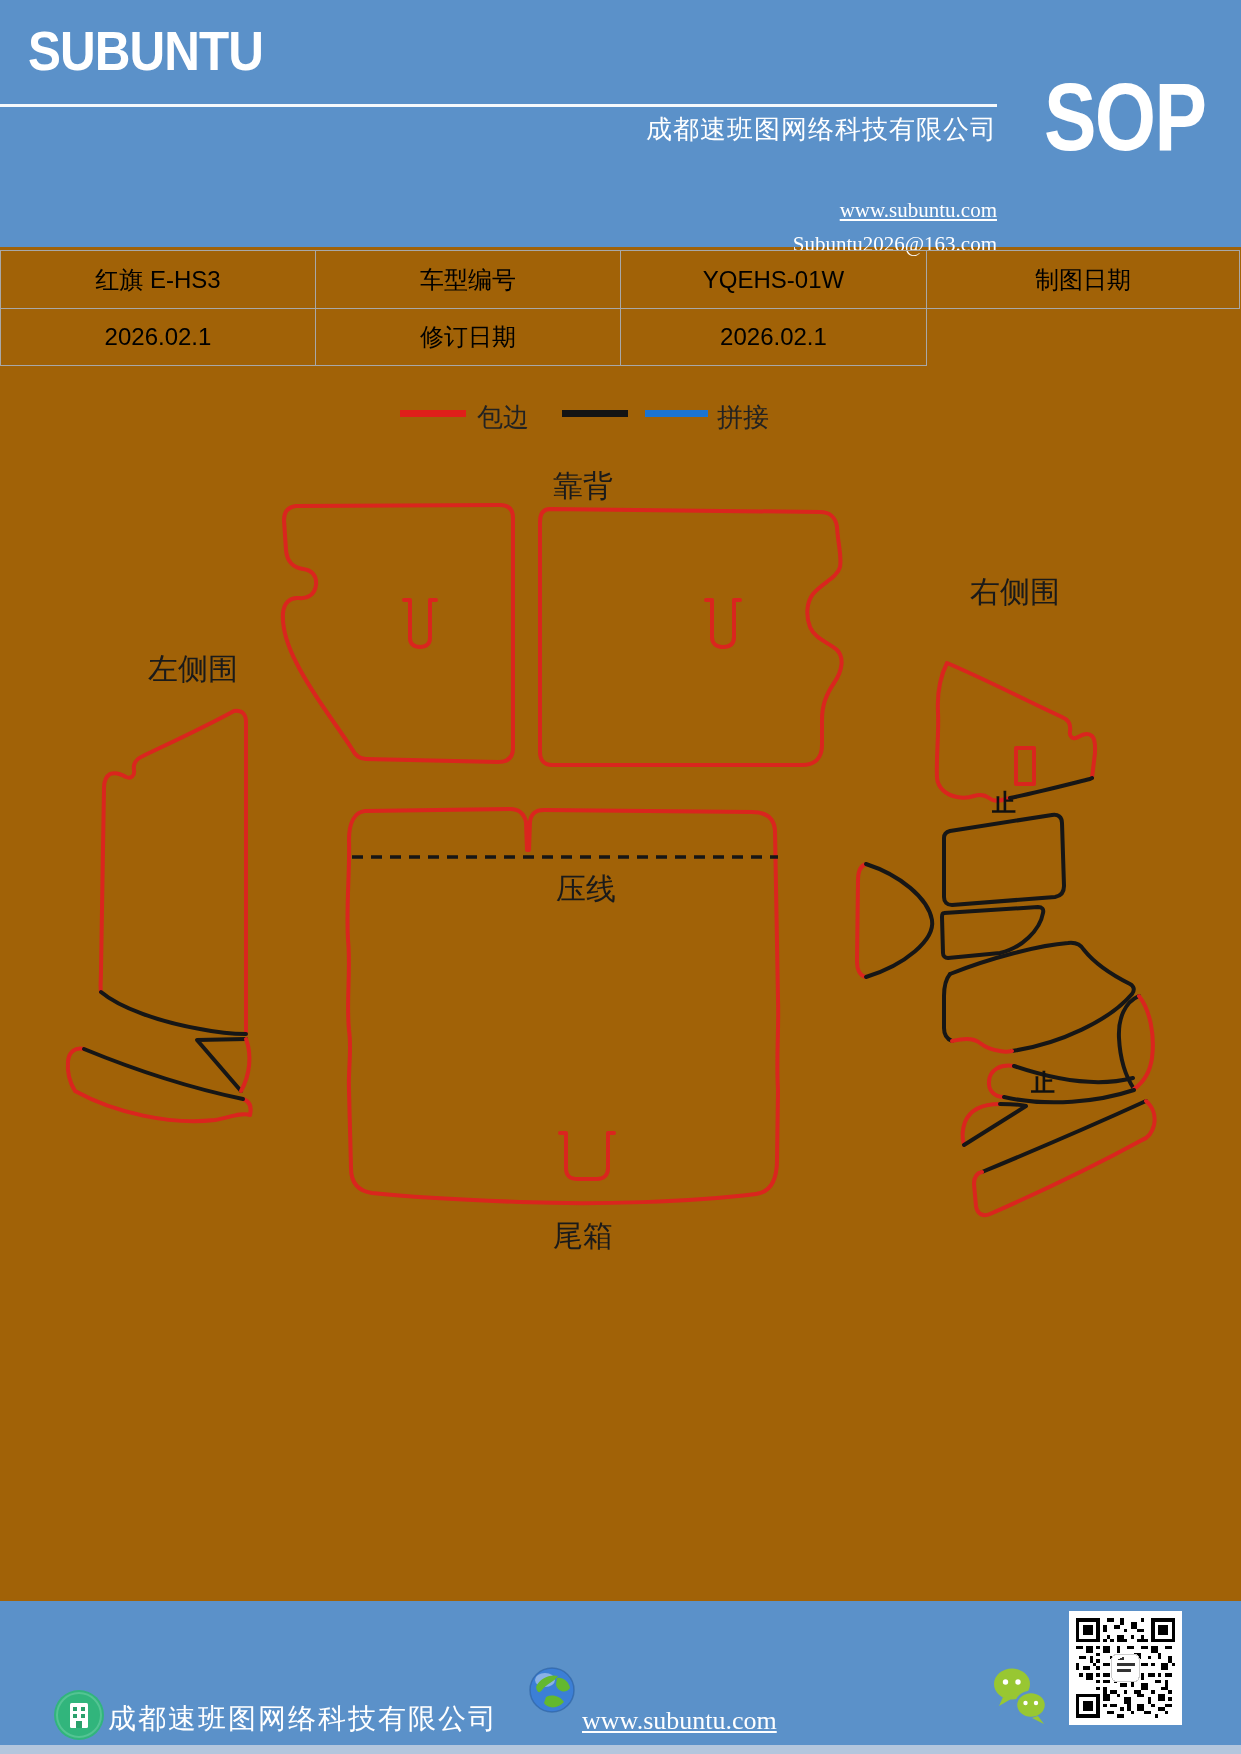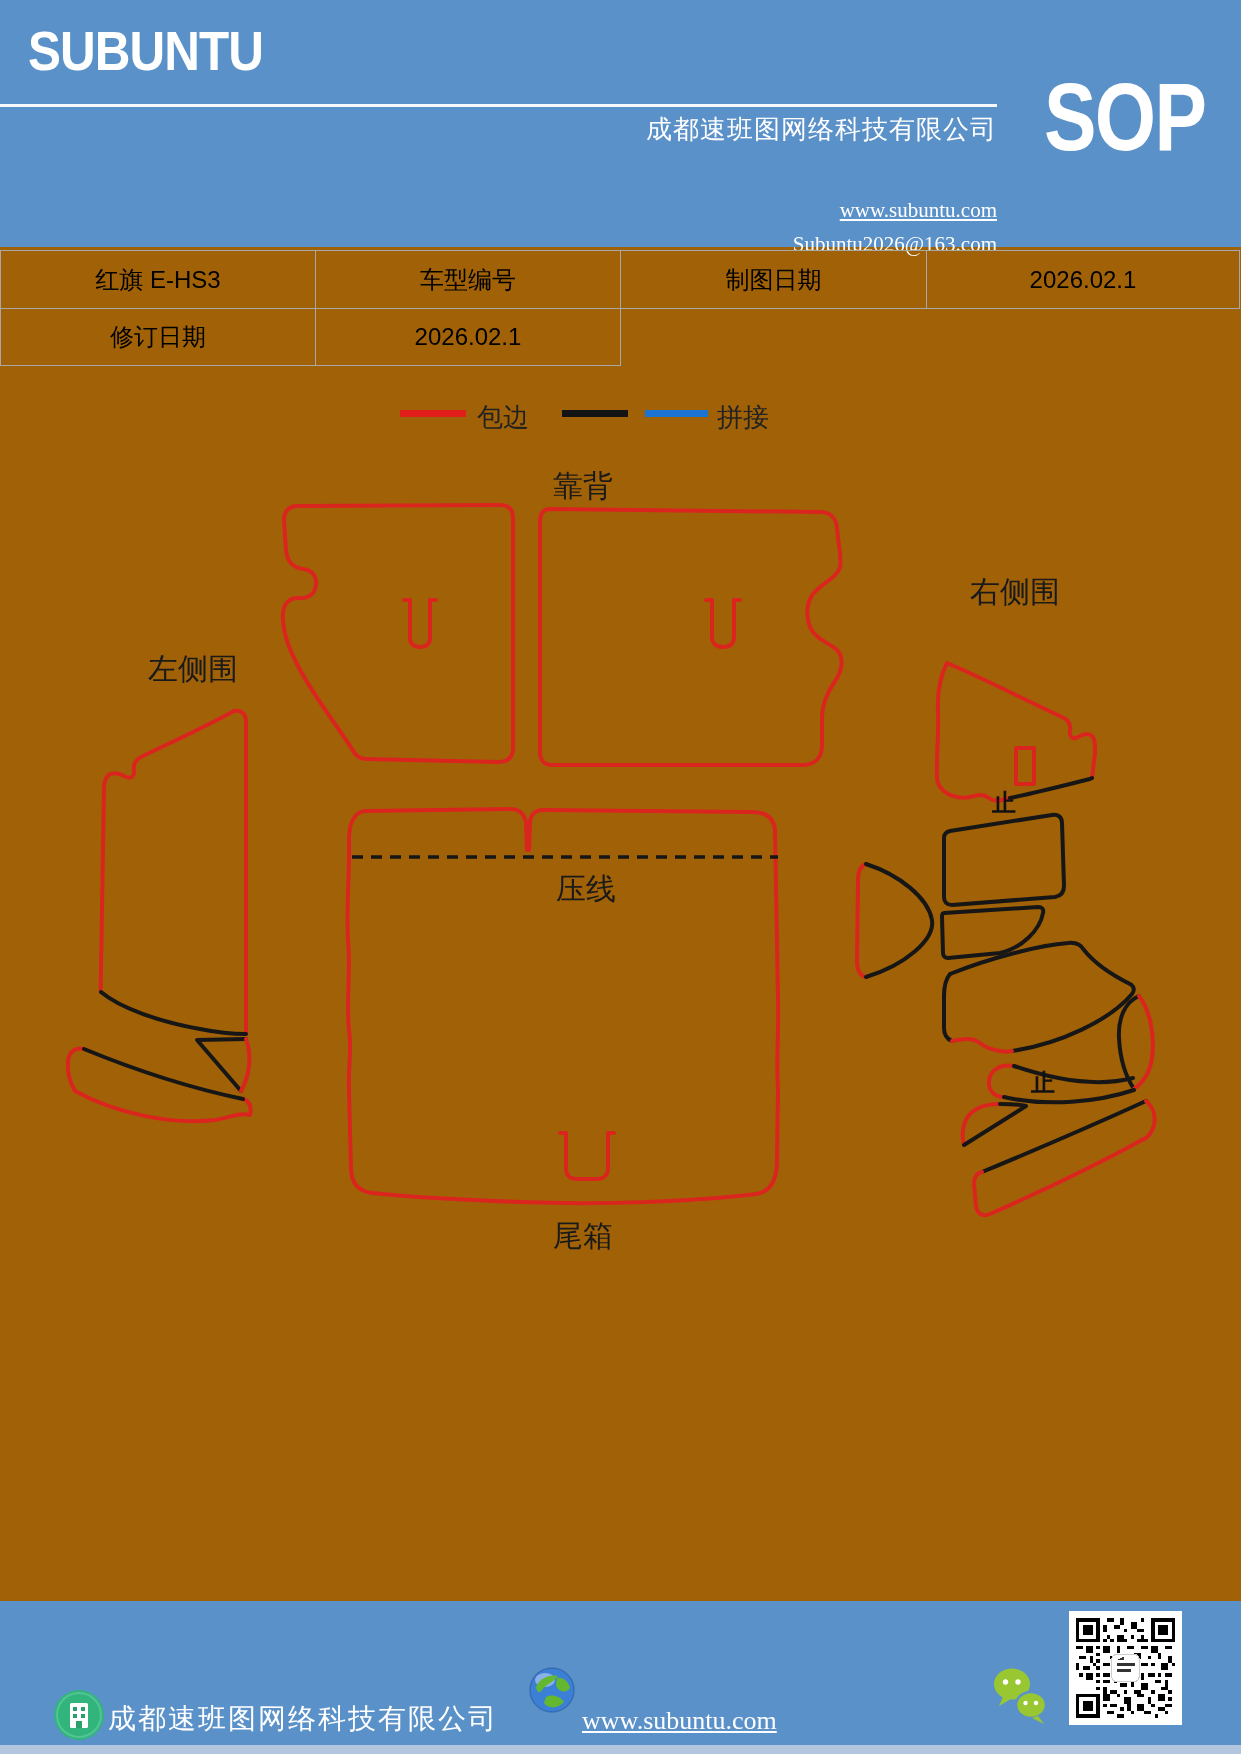--- a/index.html
+++ b/index.html
@@ -67,20 +67,21 @@
     <div class="header-rule"></div>
     <div class="hdr-company">成都速班图网络科技有限公司</div>
     <div class="hdr-www">www.subuntu.com</div>
     <div class="hdr-mail">Subuntu2026@163.com</div>
     <div class="sop">SOP</div>
   </div>
 
   <div class="info-table">
     <div class="cell value">红旗 E-HS3</div>
     <div class="cell">车型编号</div>
+    <div class="cell value">YQEHS-01W</div>
     <div class="cell">制图日期</div>
     <div class="cell value">2026.02.1</div>
     <div class="cell">修订日期</div>
     <div class="cell value">2026.02.1</div>
   </div>
 
   <div class="legend">
     <div class="sw sw-red"></div>
     <div class="leg-label l1">包边</div>
     <div class="sw sw-black"></div>

